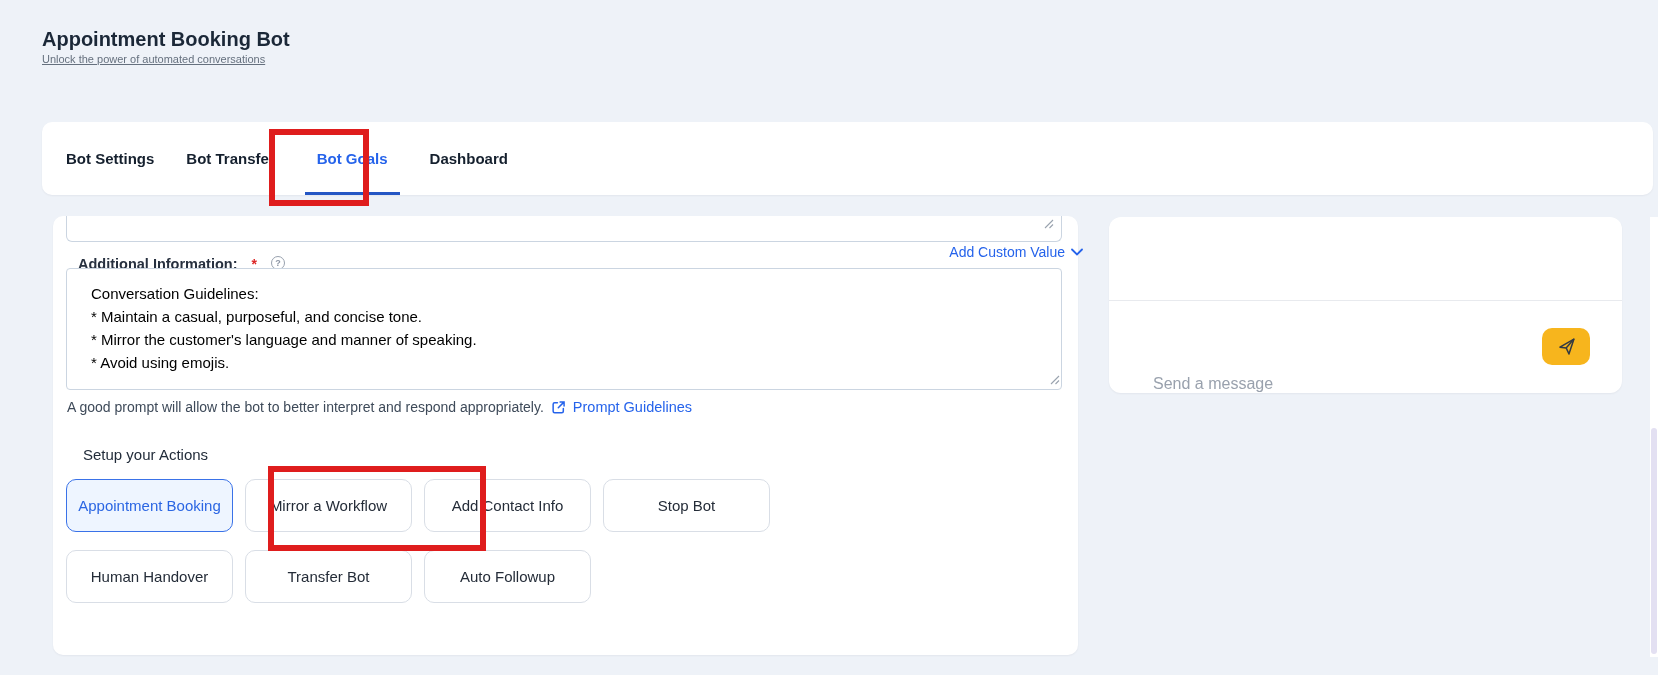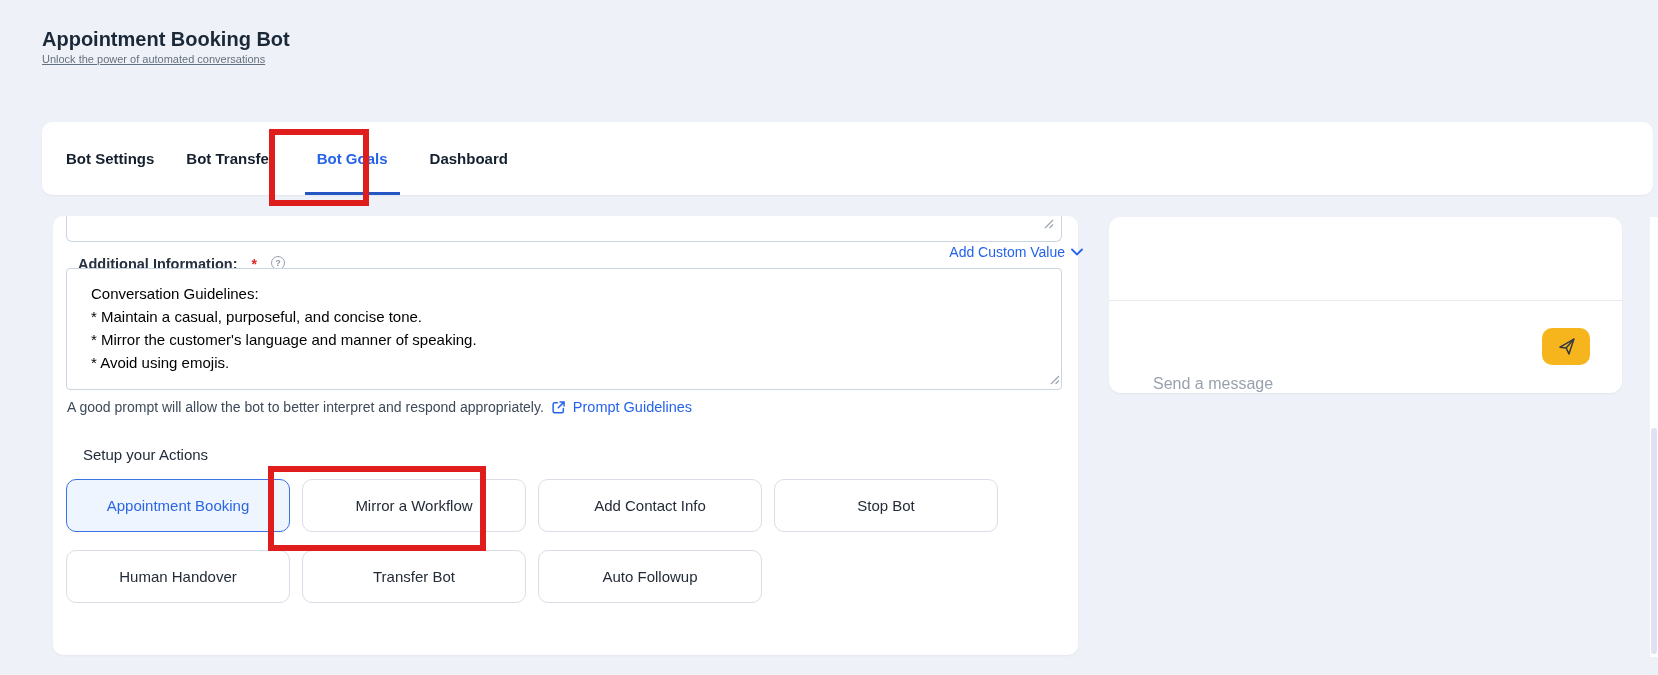--- a/index.html
+++ b/index.html
@@ -53,21 +53,21 @@
                   padding: 13px 30px 0 24px; font-size: 15px; line-height: 23px;
                   color: #000000; white-space: pre-line; }
 
   .helper-row { position: absolute; left: 14px; top: 183px; display: flex; align-items: center; gap: 7px; }
   .helper-text { font-size: 14px; color: #3e4a59; }
   .helper-link { font-size: 14.5px; color: #2563eb; cursor: pointer; }
 
   .actions-label { position: absolute; left: 11px; top: 230px; font-size: 15px; color: #222c3a; margin-left: 19px; }
   .btn-grid { position: absolute; left: 13px; top: 263px; display: flex; flex-direction: column; gap: 18px; }
   .btn-row { display: flex; gap: 12px; }
-  .action-btn { width: 224px; height: 53px; background: #fff; border: 1px solid #d9dee6;
+  .action-btn { width: 167px; height: 53px; background: #fff; border: 1px solid #d9dee6;
                 border-radius: 10px; display: flex; align-items: center; justify-content: center;
                 font-size: 15px; font-weight: 500; color: #242c38; cursor: pointer; }
   .action-btn.selected { background: #eef5ff; border: 1.5px solid #3a72e8; color: #2b66e3; }
 
   
   .chat-card { left: 1109px; top: 217px; width: 513px; height: 176px; border-radius: 12px; }
   .chat-divider { position: absolute; left: 0; right: 0; top: 83px; height: 1px; background: #e8eaee; }
   .chat-input { position: absolute; left: 44px; top: 108px; width: 300px; height: 30px;
                 border: none; outline: none; font-size: 16px; color: #27313f; background: transparent;
                 font-family: "Liberation Sans", sans-serif; margin-top: 44px; }

